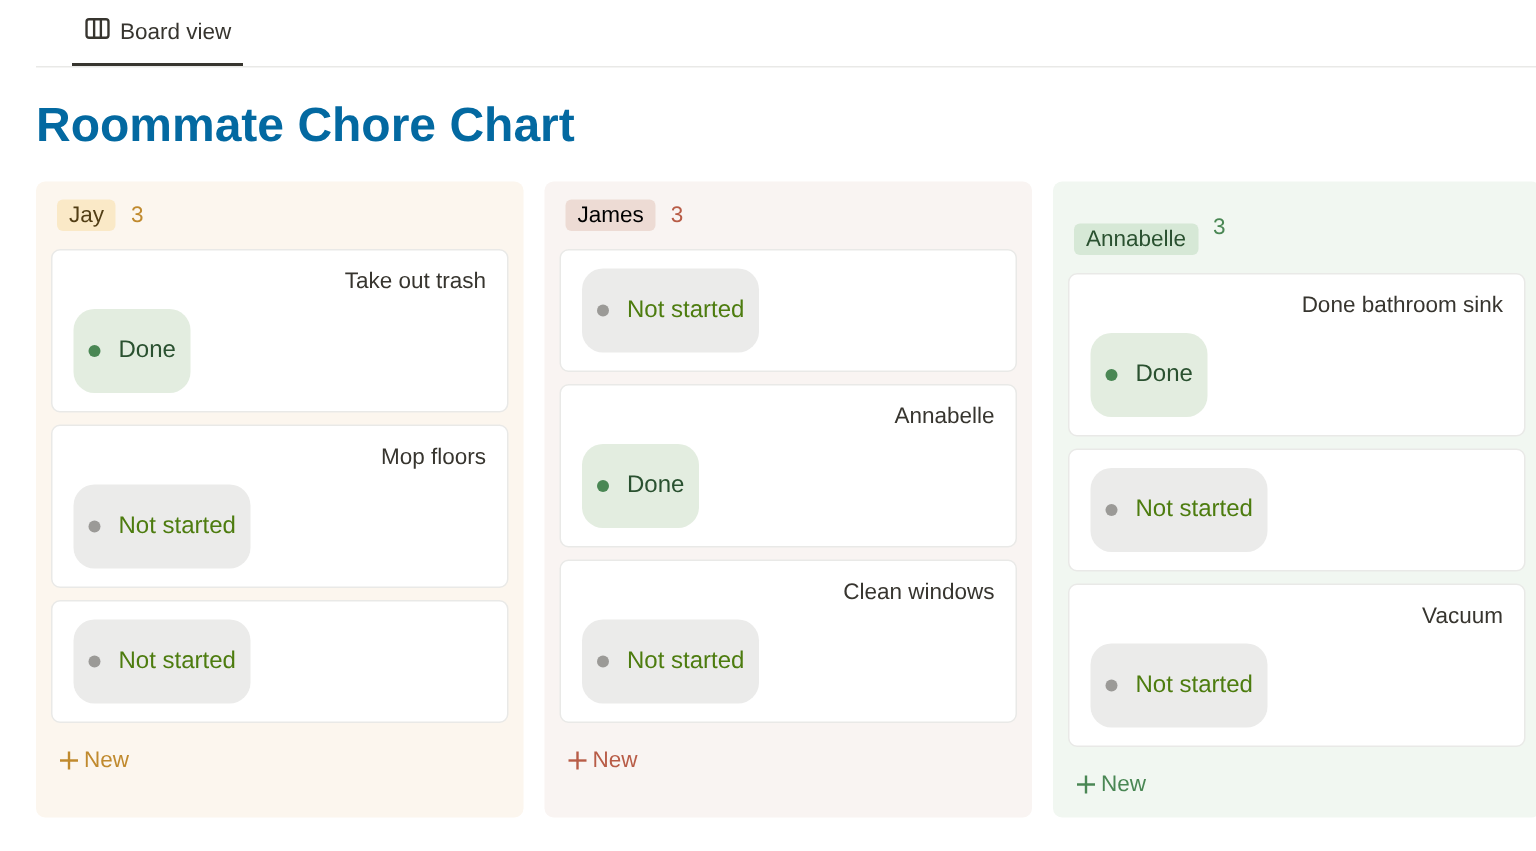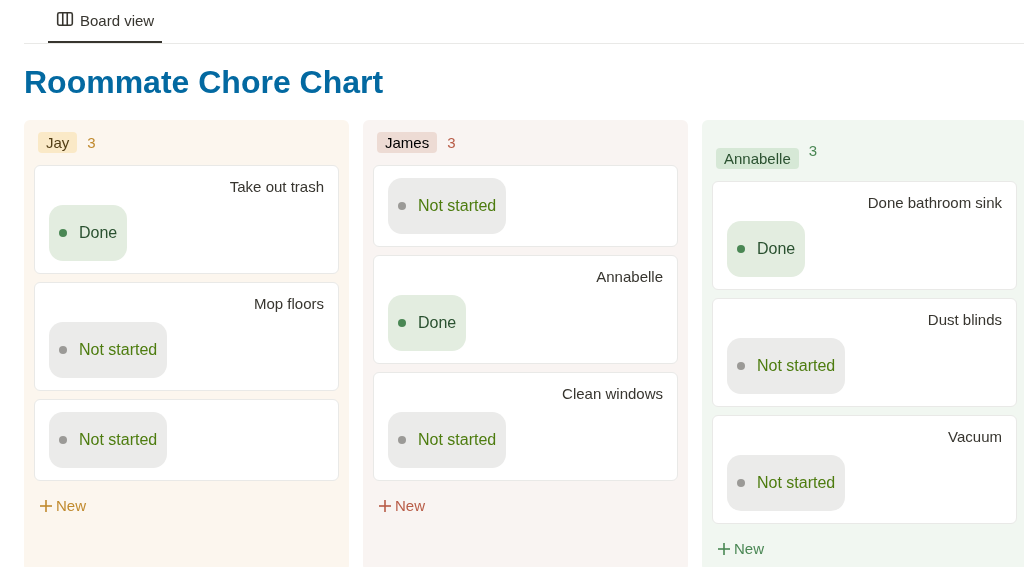--- a/index.html
+++ b/index.html
@@ -244,21 +244,20 @@
         <span class="count-annabelle">3</span>
       </div>
       <div class="card">
         <div class="card-title">Done bathroom sink</div>
         <span class="status-badge status-done">
           <span class="dot"></span>
           <span>Done</span>
         </span>
       </div>
       <div class="card">
-        <div class="card-title">Dust blinds</div>
         <span class="status-badge status-notstarted">
           <span class="dot"></span>
           <span>Not started</span>
         </span>
       </div>
       <div class="card">
         <div class="card-title">Vacuum</div>
         <span class="status-badge status-notstarted">
           <span class="dot"></span>
           <span>Not started</span>

